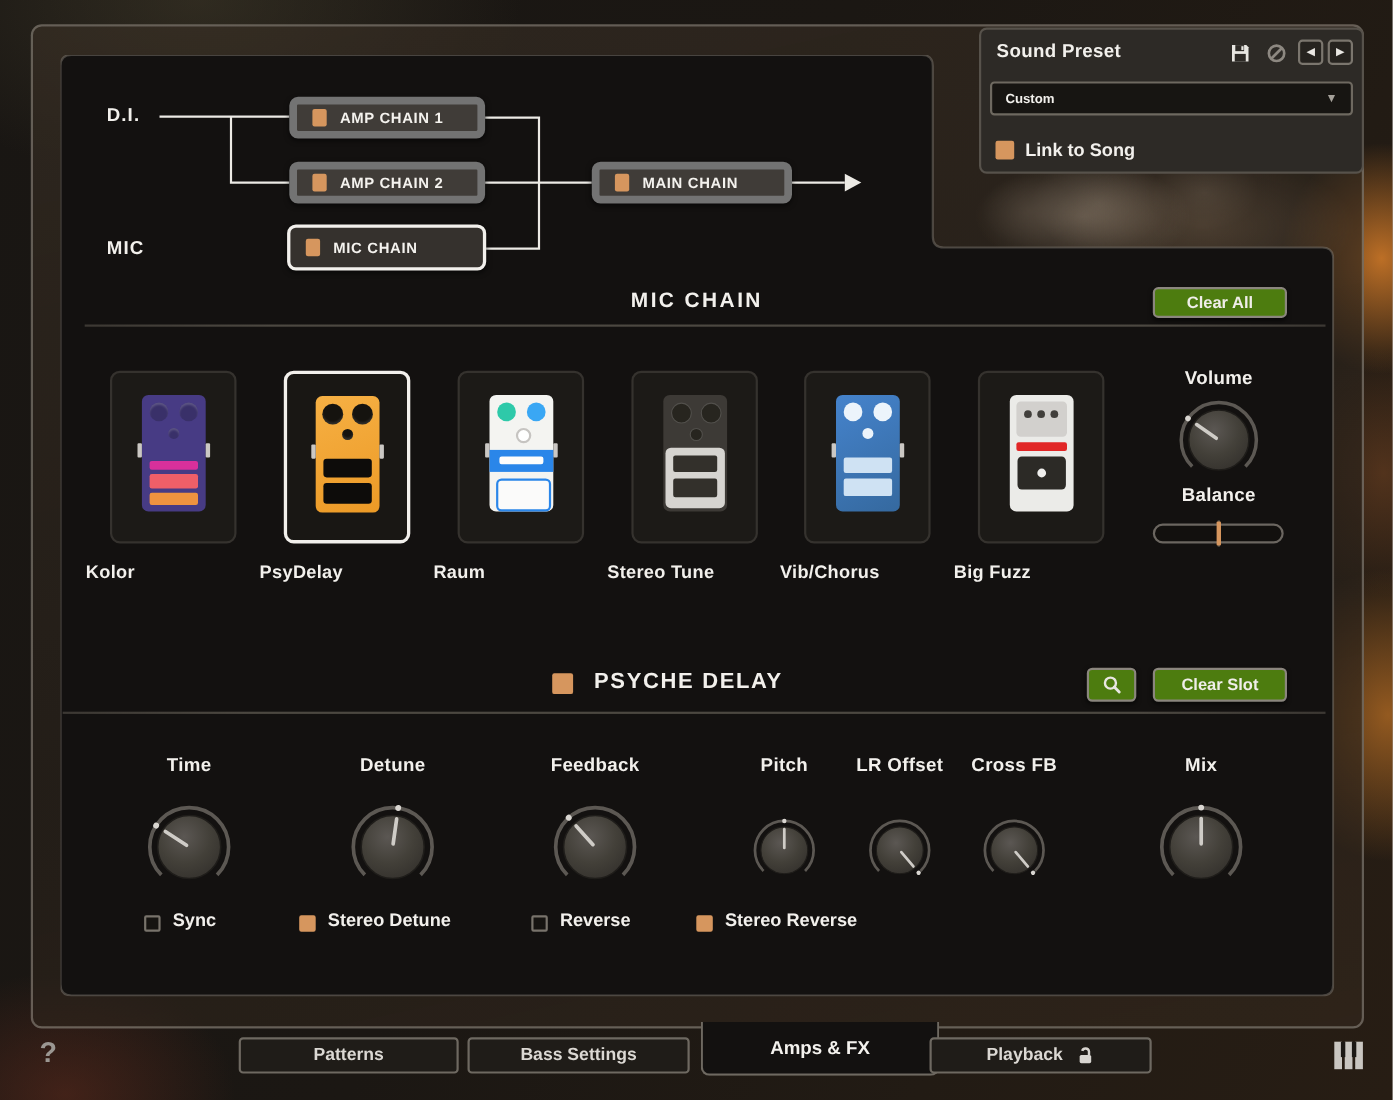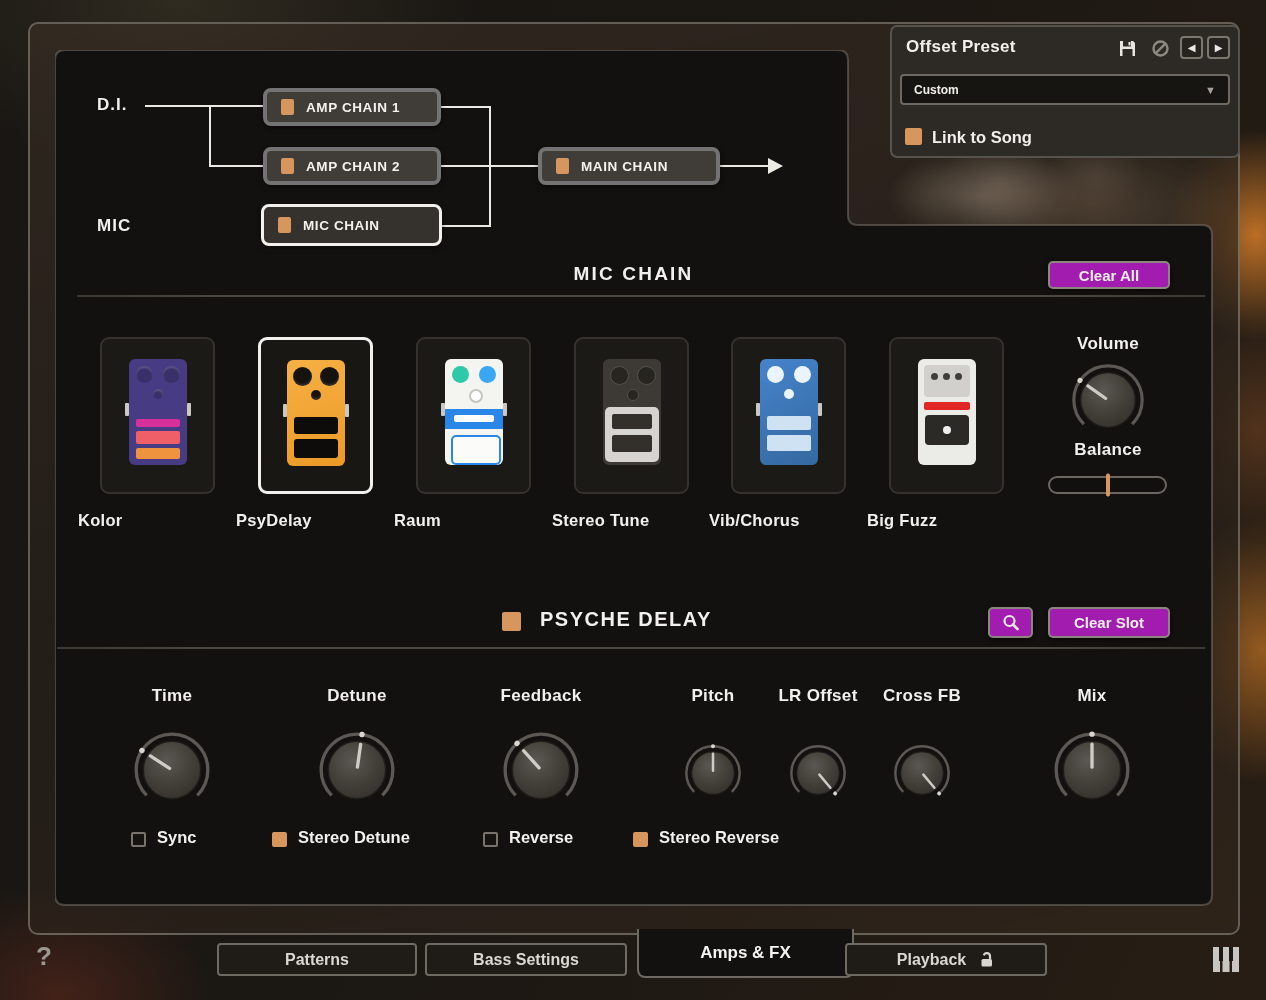--- a/index.html
+++ b/index.html
@@ -43,33 +43,33 @@
     display:flex;align-items:center;padding:0 12px;justify-content:space-between}
   #dropdown .val{font-size:12px}
   #dropdown .caret{color:#a5a19a;font-size:11px}
   .ind{background:var(--accent);border-radius:2px;display:inline-block}
 
   
   #panelsvg{left:55px;top:50px}
 
   
   .chain-btn{
-    position:absolute;box-sizing:border-box;height:38px;background:#403c38;border:4px solid #737373;
+    position:absolute;box-sizing:border-box;height:38px;background:#403c38;border:7px solid #737373;
     border-radius:8px;display:flex;align-items:center;gap:12px;padding-left:14px;
     box-shadow:0 2px 5px rgba(0,0,0,.5)}
   .chain-btn .ind{width:13px;height:16px}
   .chain-btn .lbl{font-size:13.5px;font-weight:bold;color:#f4f2ee;letter-spacing:.6px}
   .chain-btn.on{border:3px solid #f2f0ec;background:#35312d;height:42px}
   .flow-lbl{font-size:17px;letter-spacing:1px}
 
   
   .sec-title{font-size:19px;letter-spacing:2.2px;text-align:center}
   .divider{height:2px;background:linear-gradient(90deg, #3c3833, #4c4841 15%, #4c4841 85%, #3c3833)}
   .btn{
-    background:#a21caf;border:2px solid #8b867e;border-radius:5px;color:#f0eee9;
+    background:#4d7c0f;border:2px solid #8b867e;border-radius:5px;color:#f0eee9;
     font-weight:bold;font-size:15px;display:flex;align-items:center;justify-content:center;
     box-shadow:0 2px 4px rgba(0,0,0,.55)}
 
   
   .slot{top:337px;width:115px;height:157px;background:#1c1a17;border:2px solid #35322e;border-radius:9px}
   .slot.on{border:3px solid #f2f0ec;background:#191714}
   .slot-label{top:511px;width:160px;text-align:left;font-size:16.5px;letter-spacing:.3px}
   .pedal{position:relative;width:58px;height:106px;margin:20px auto 0}
   .p-body{position:absolute;inset:0;border-radius:6px}
   .kn{position:absolute;border-radius:50%}
@@ -158,21 +158,21 @@
   </defs>
 </svg>
 
 <div id="frame" class="abs"></div>
 
 <svg id="panelsvg" class="abs" width="1158" height="856" viewBox="0 0 1158 856">
   <path d="M10,0 H783 Q793,0 793,10 V165 Q793,175 803,175 H1147 Q1157,175 1157,185 V845 Q1157,855 1147,855 H10 Q0,855 0,845 V10 Q0,0 10,0 Z" fill="#131110" stroke="#7d786f" stroke-opacity="0.5" stroke-width="2"></path>
 </svg>
 
 <div id="preset" class="abs">
-  <div class="abs txt title">Offset Preset</div>
+  <div class="abs txt title">Sound Preset</div>
   <svg class="abs" style="left:226px;top:12px" width="19" height="19" viewBox="0 0 19 19">
     <path d="M2,2 H15 L17,4 V17 H2 Z" fill="#e8e6e1"></path>
     <rect x="5" y="2" width="8" height="5.5" fill="#2d2a26"></rect>
     <rect x="10.5" y="3" width="2" height="3.5" fill="#e8e6e1"></rect>
     <rect x="4.5" y="10" width="10" height="7" fill="#2d2a26"></rect>
   </svg>
   <svg class="abs" style="left:259px;top:12px" width="19" height="19" viewBox="0 0 19 19">
     <circle cx="9.5" cy="9.5" r="7" fill="none" stroke="#8d8881" stroke-width="2.4"></circle>
     <line x1="4.6" y1="14.4" x2="14.4" y2="4.6" stroke="#8d8881" stroke-width="2.4"></line>
   </svg>

